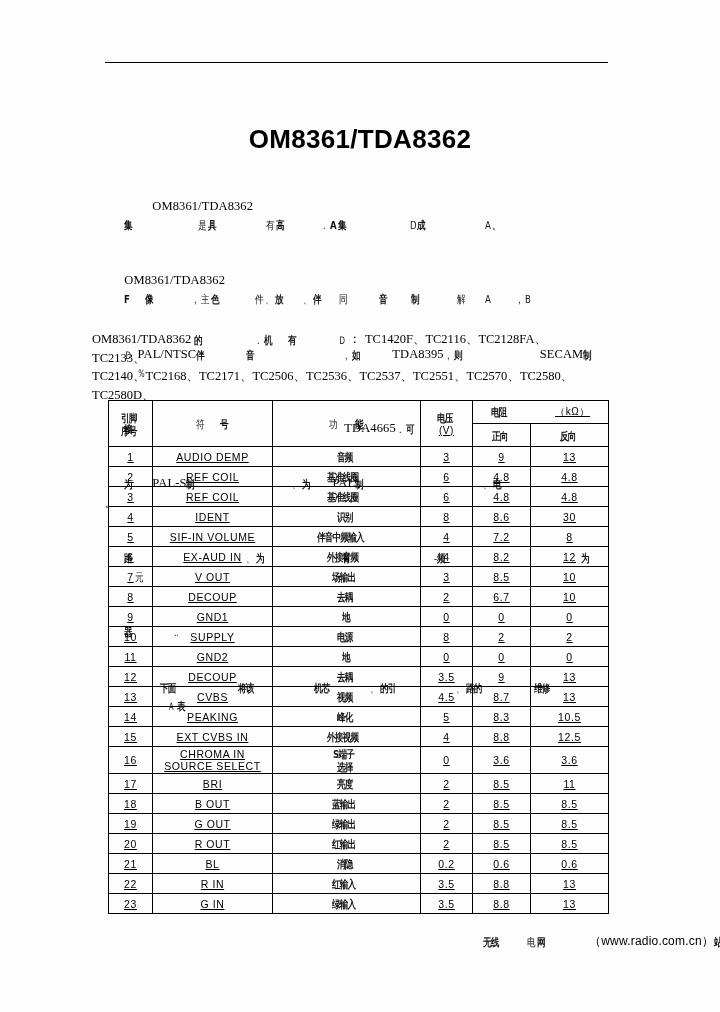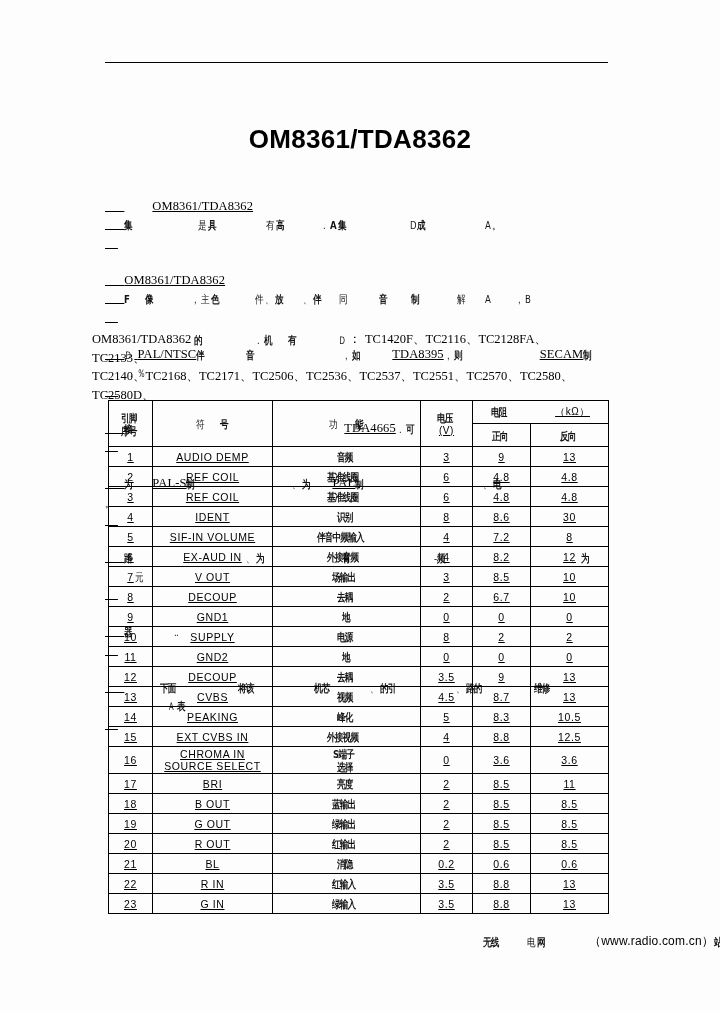--- a/index.html
+++ b/index.html
@@ -27,21 +27,21 @@
     font-size:26px;
     letter-spacing:0.3px;
   }
 
   .body-text{
     position:absolute;left:105px;top:178px;width:508px;
     font-size:12.5px;
     line-height:18.5px;
     letter-spacing:0.1px;
   }
-  .body-text p{margin:0;white-space:pre-wrap;text-decoration:underline;}
+  .body-text p{margin:0;white-space:pre-wrap;}
   .indent{display:inline-block;width:28px;}
 
   
   .g{
     display:inline-block;
     font-family:"DejaVu Sans", sans-serif;
     font-size:11px;
     line-height:11px;
     vertical-align:-1px;
     color:#000;

